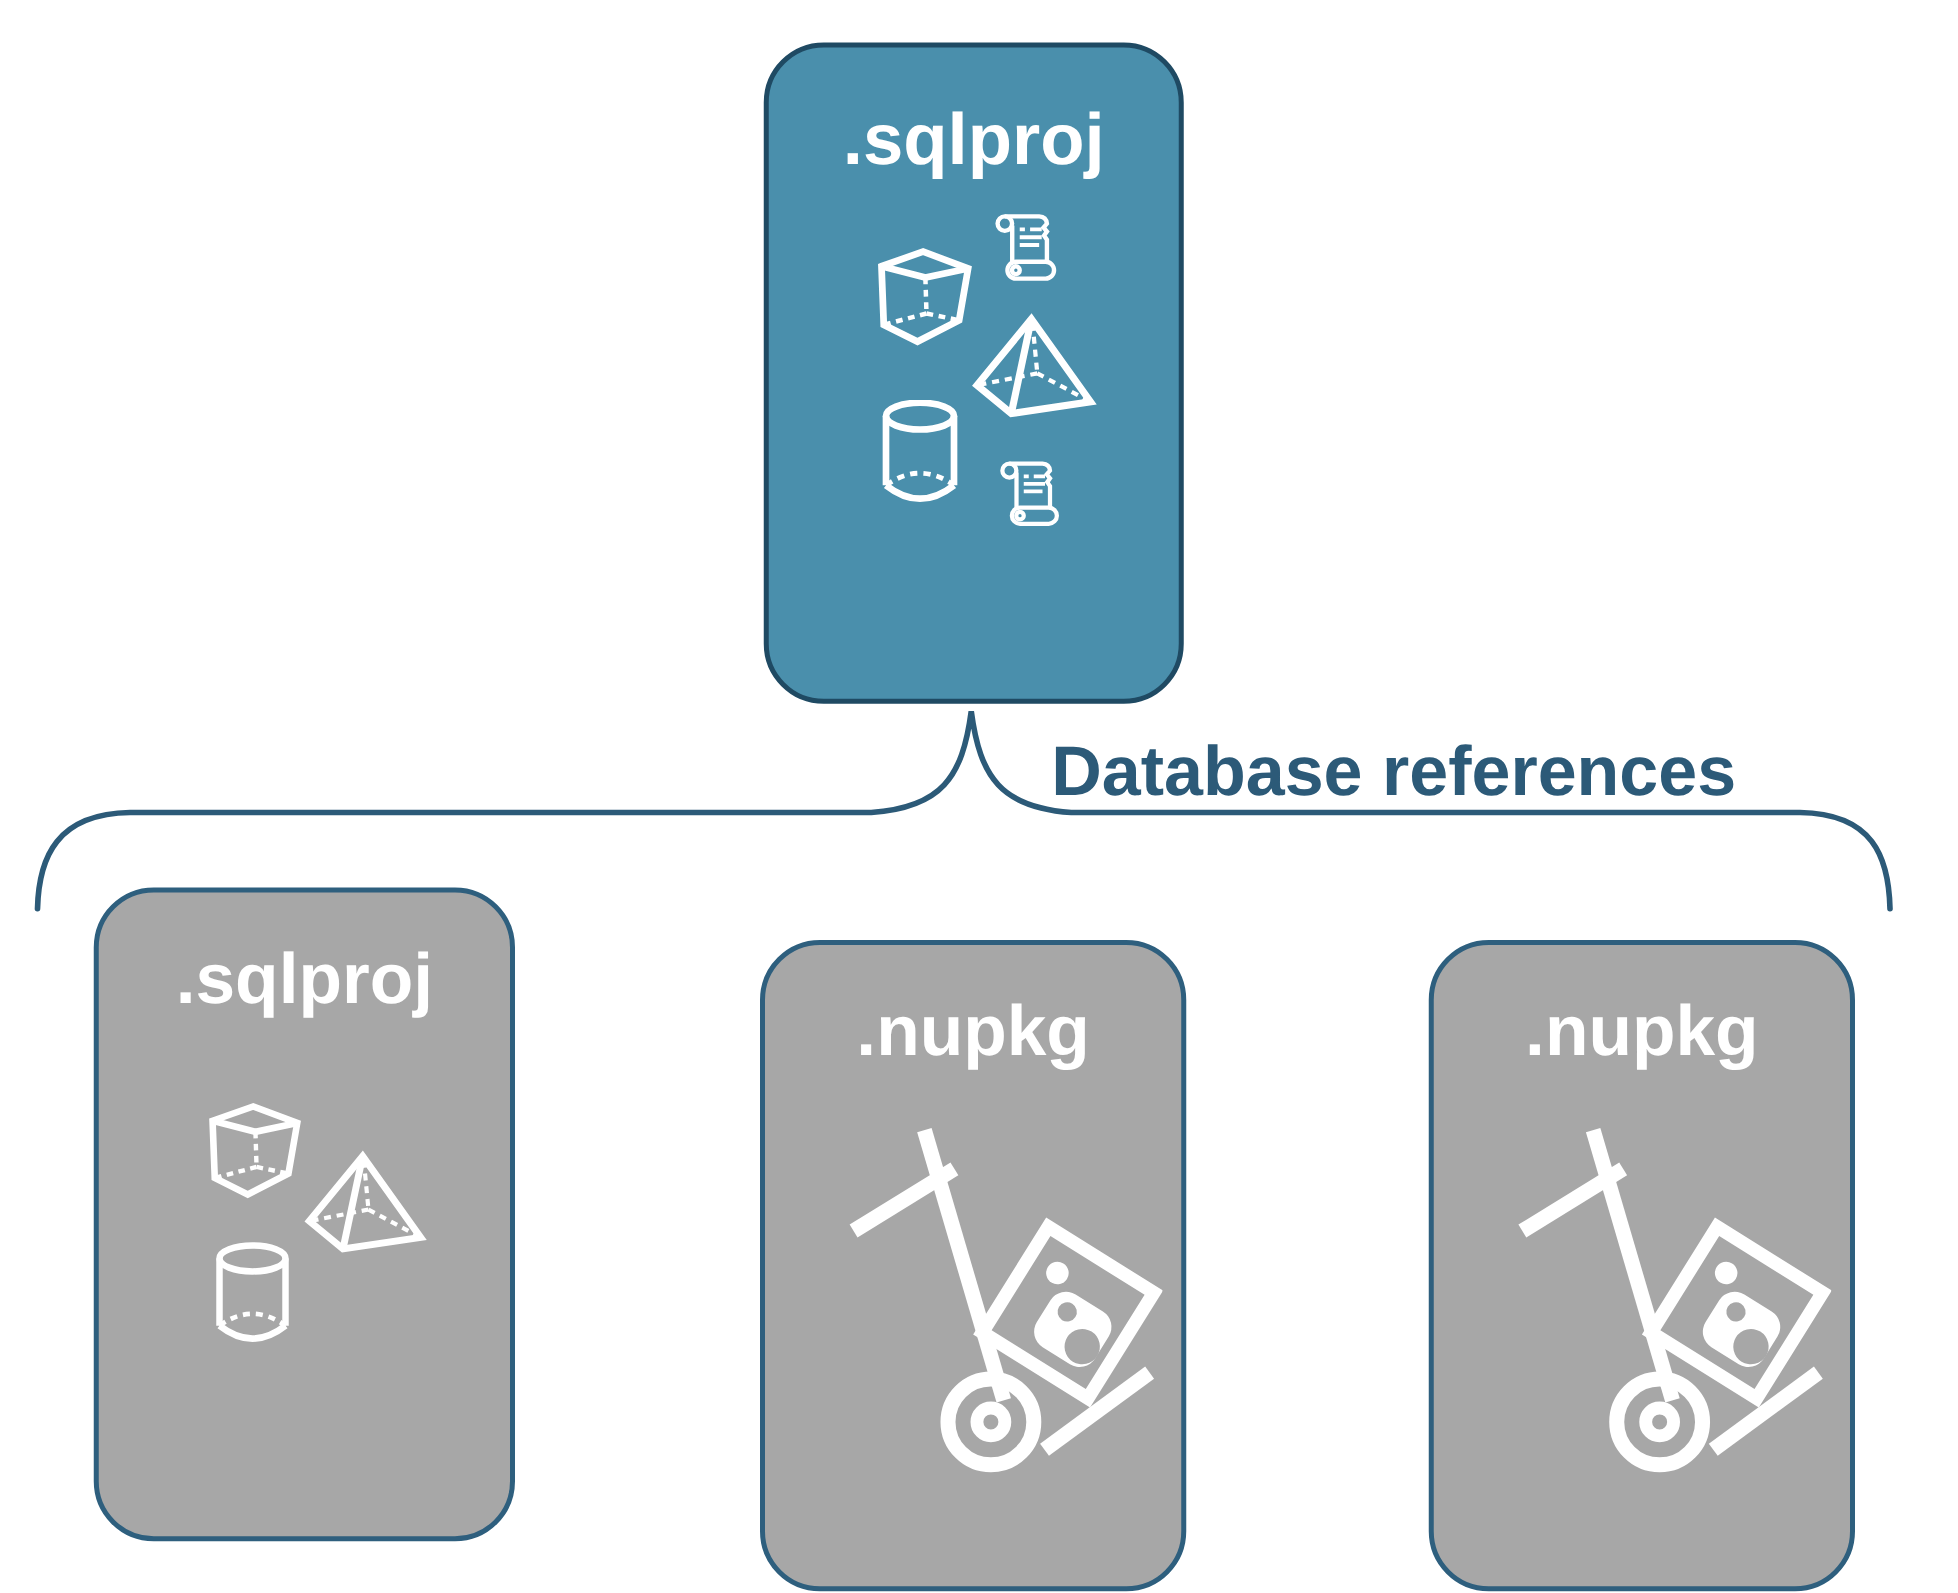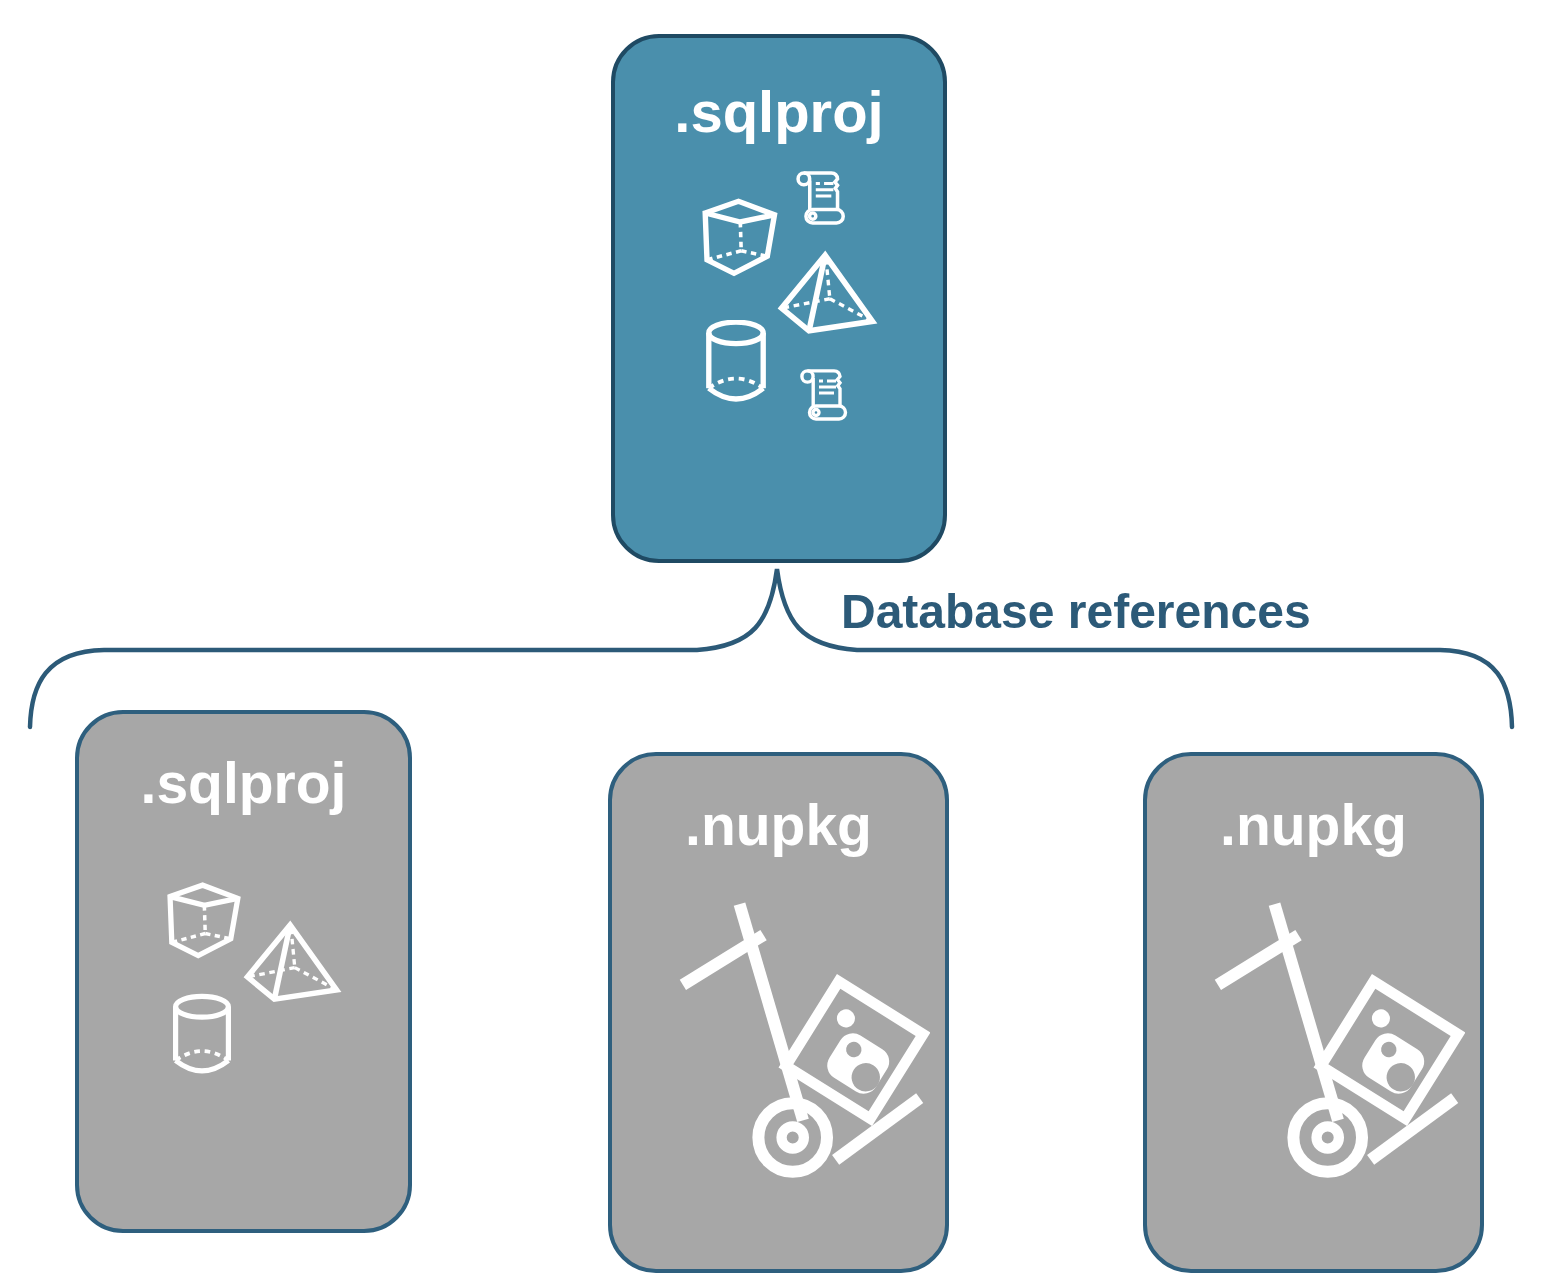--- a/index.html
+++ b/index.html
@@ -46,21 +46,21 @@
   .card-child-1 .i-pyramid{left:162px;top:206px;width:102px;height:86px;}
   .card-child-1 .i-cylinder{left:90px;top:279px;width:66px;height:86px;}
   
   .i-dolly{left:52px;top:136px;width:266px;height:292px;}
   .brace{position:absolute;left:0;top:0;width:1566px;height:1274px;pointer-events:none;}
   .brace path{
     stroke:var(--connector,#2c5a78);stroke-width:4.5;fill:none;stroke-linecap:round;
   }
   .brace-label{
     position:absolute;left:841px;top:584px;
-    font-size:48px;font-weight:700;color:var(--connector,#2c5a78);
+    font-size:56px;font-weight:700;color:var(--connector,#2c5a78);
     white-space:nowrap;
   }
   .wicon{stroke:#ffffff;fill:none;}
   .hole{fill:var(--child_fill,#a7a7a7);stroke:none;}
 </style>
 </head>
 <body>
 
 <div class="canvas">
 

